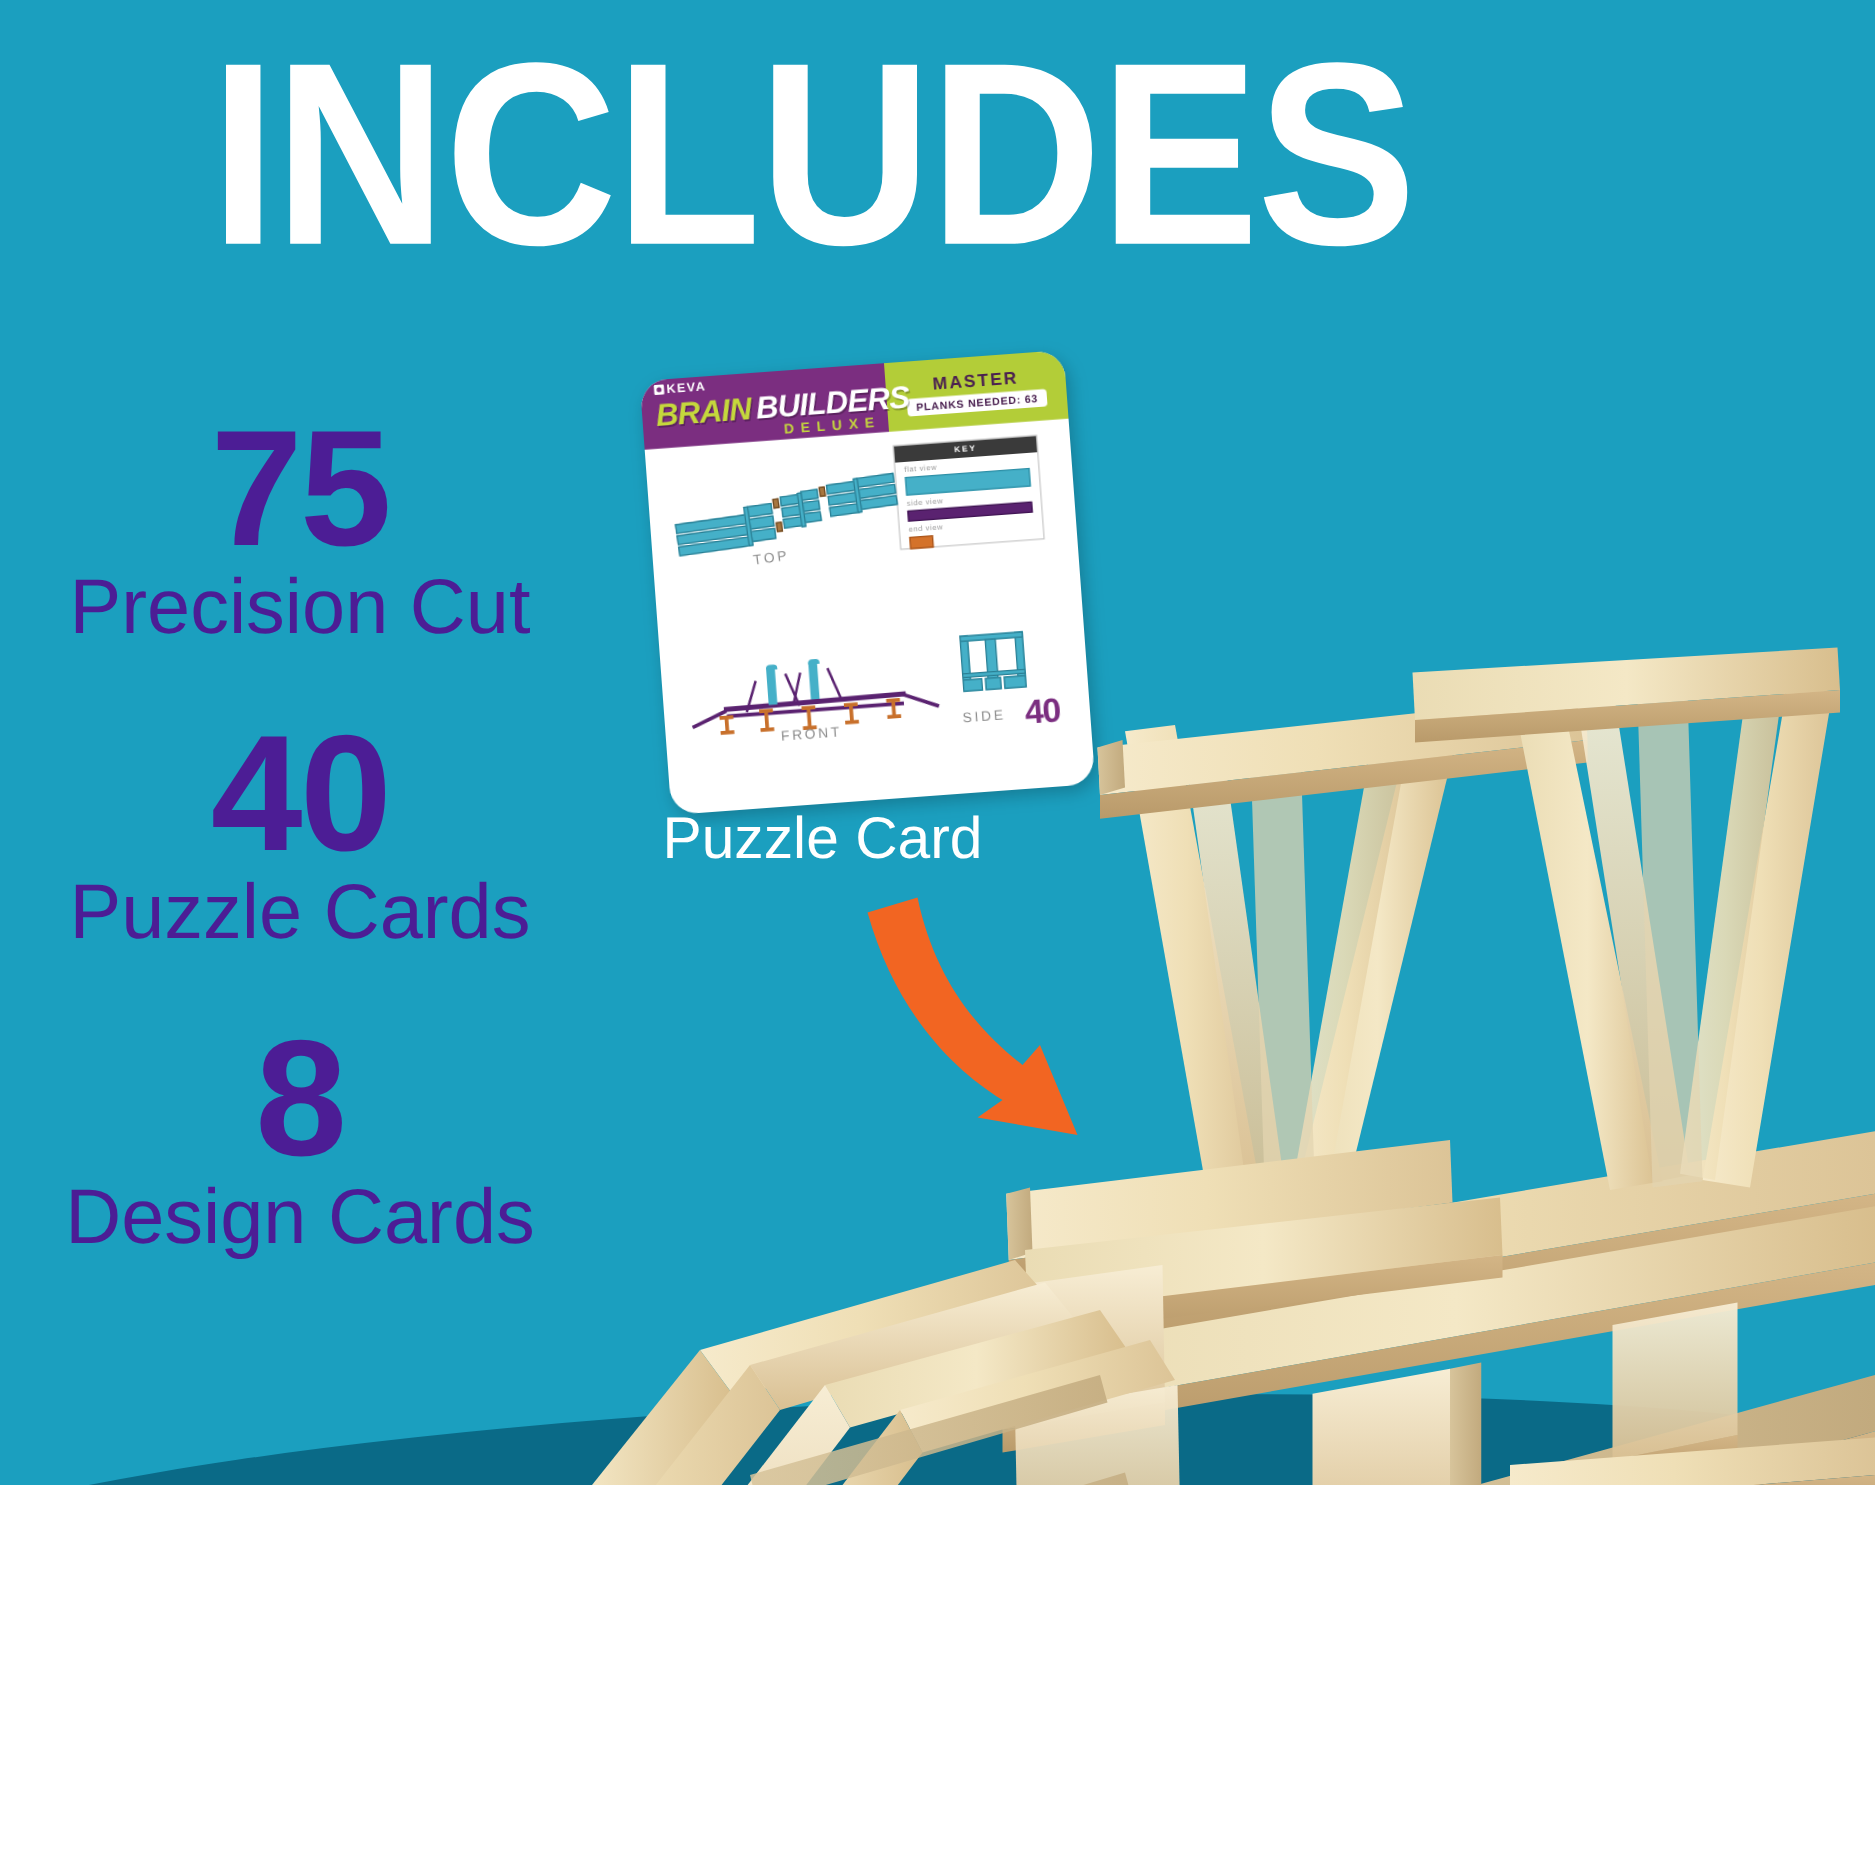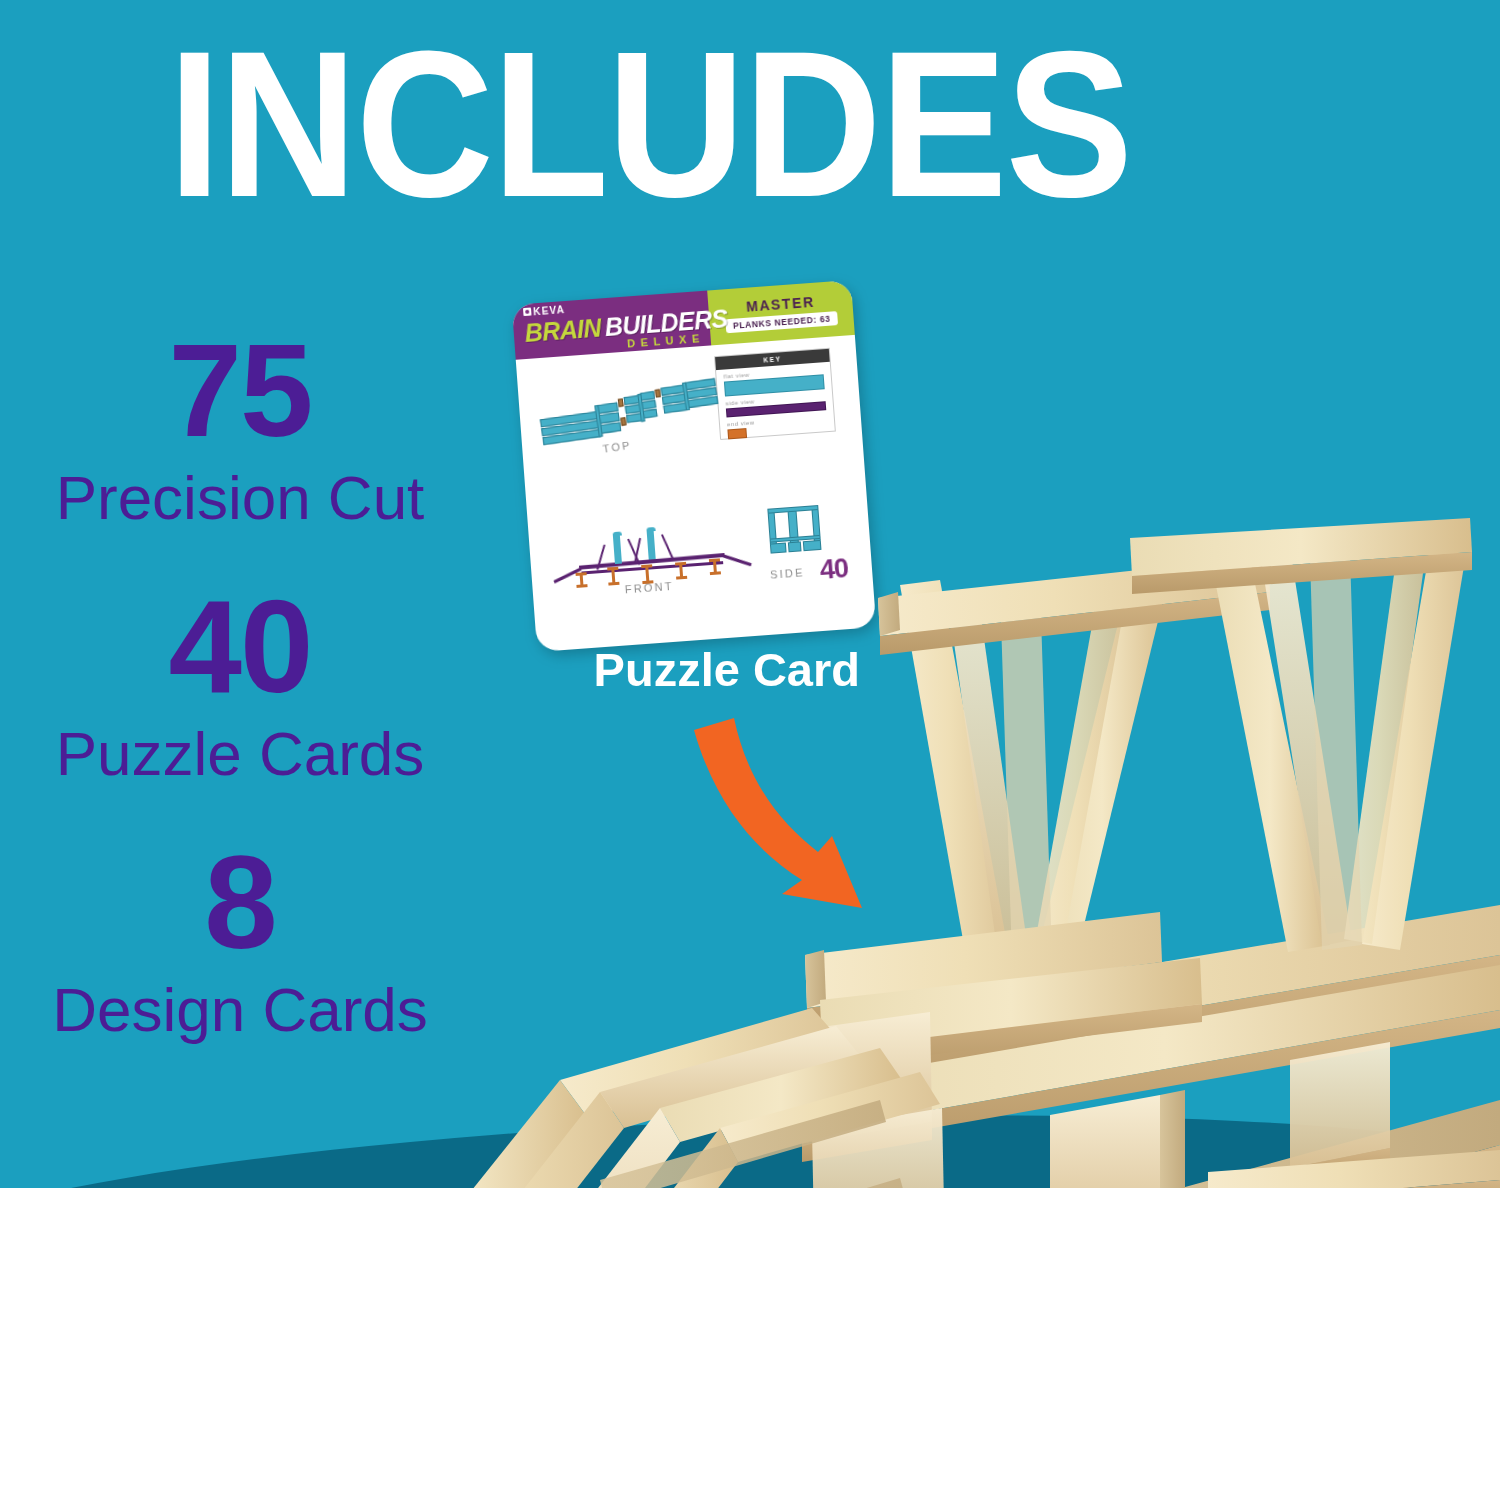--- a/index.html
+++ b/index.html
@@ -31,21 +31,21 @@
 
   
   .bullets{position:absolute;left:0px;top:330px;width:480px;text-align:center;color:#4c1d95;}
   .blk{margin-bottom:54px;}
   .bignum{
     font-size:132px;line-height:122px;font-weight:bold;letter-spacing:-2px;
     display:block;
   }
   .blabel{
     font-size:62px;line-height:68px;font-weight:normal;
-    display:block;margin-top:12px;
+    display:block;margin-top:0;
   }
 
   
   .arrow{position:absolute;left:686px;top:712px;width:200px;height:210px;}
 
   
   .card-wrap{
     position:absolute;left:524px;top:292px;width:340px;height:348px;
     transform:rotate(-4.2deg);
     filter:drop-shadow(3px 5px 7px rgba(0,0,0,.22));
@@ -120,22 +120,22 @@
   .tower{position:absolute;background:#45B0C8;}
   .cable{position:absolute;background:#5A2270;}
 
   
   .sideview{position:absolute;left:240px;top:222px;width:58px;height:56px;}
   .sv-lbl{position:absolute;left:238px;top:282px;font-size:11px;color:#8C8C8C;letter-spacing:2.2px;}
   .num40{position:absolute;left:288px;top:272px;font-size:27px;font-weight:bold;color:#7B2E80;letter-spacing:-1px;}
 
   
   .caption{
-    position:absolute;left:530px;top:642px;width:330px;text-align:right;
-    color:#fff;font-size:47px;font-weight:bold;
+    position:absolute;left:530px;top:642px;width:330px;text-align:left;
+    color:#fff;font-size:47px;font-weight:normal;
   }
 </style>
 </head>
 <body>
 
 <div id="stage">
 
   <div class="surface"></div>
 
   <div class="headline">INCLUDES</div>

